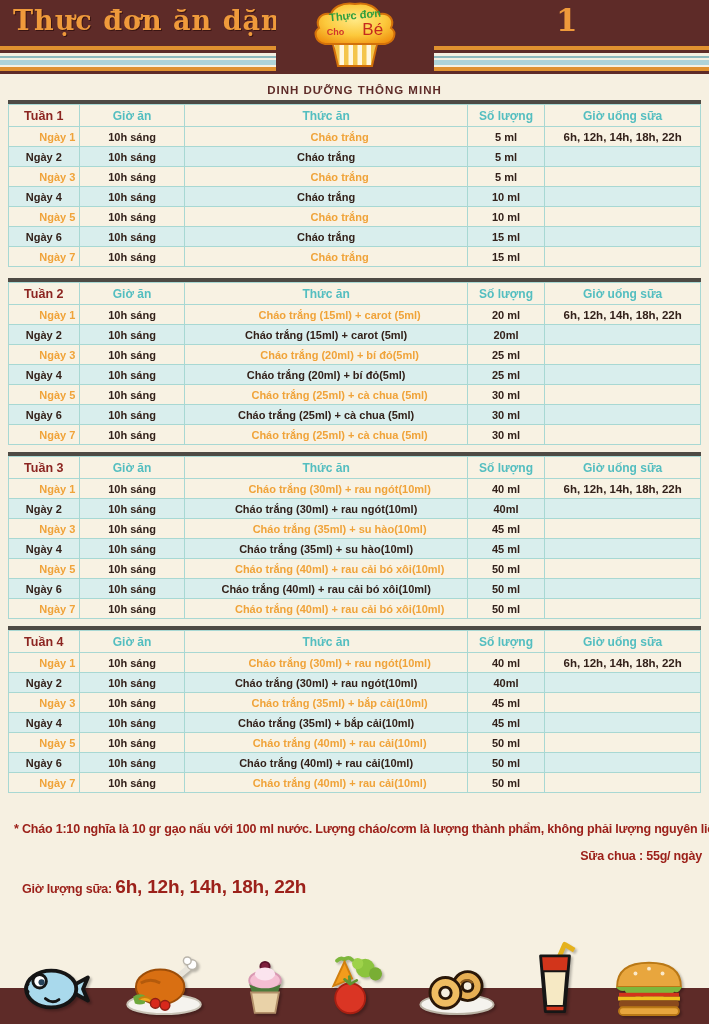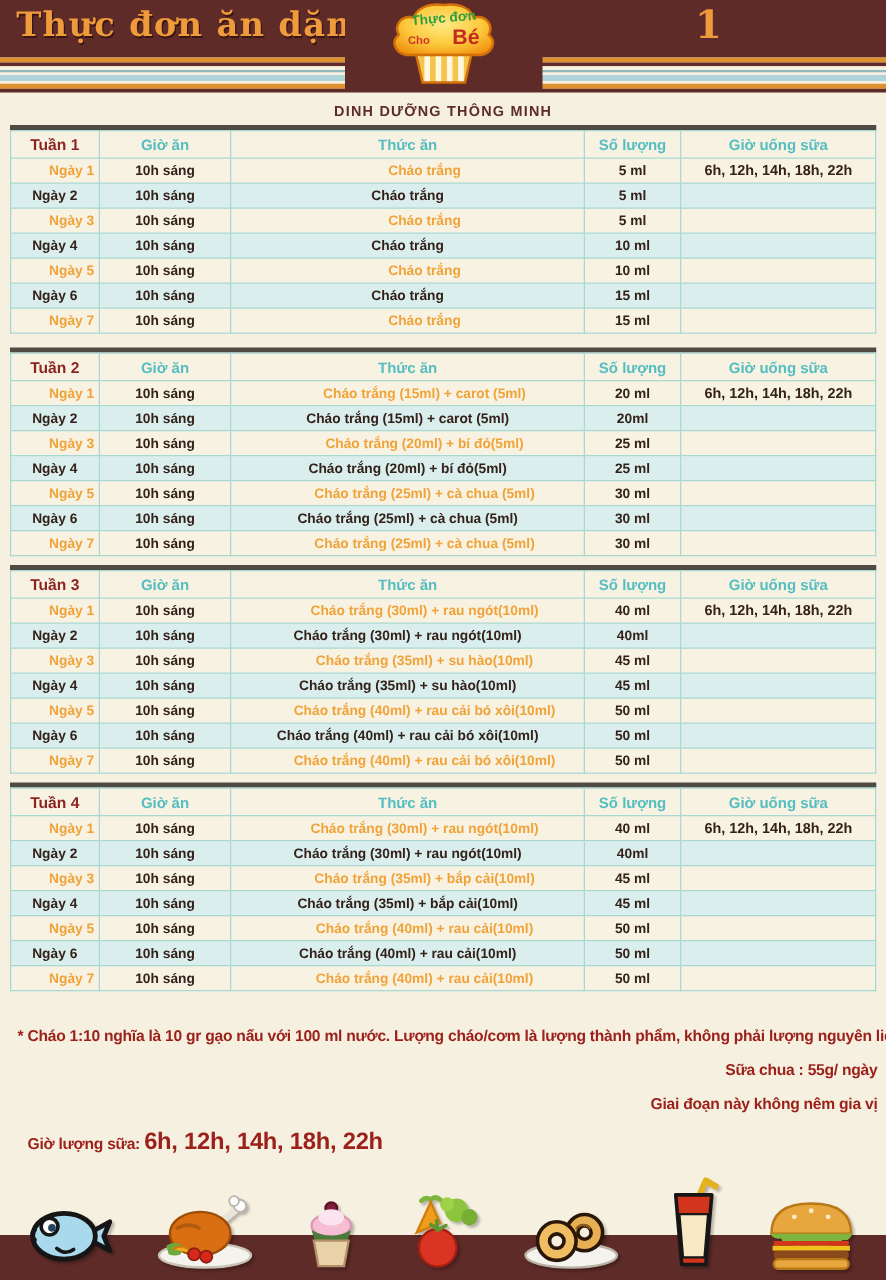--- a/index.html
+++ b/index.html
@@ -30,21 +30,21 @@
   .s6{height:5px;background:var(--stripe-blue,#aed3d8);}
   .s7{height:2px;background:var(--cream,#f6f0e1);}
   .s8{height:4px;background:var(--orange,#e0912f);}
   .s9{height:3px;background:var(--maroon,#5e2b28);}
   .logo-block{position:absolute;left:276px;top:0;width:158px;height:72px;
       background:var(--maroon,#5e2b28);display:flex;justify-content:center;}
   .cupcake-wrap{position:relative;width:112px;height:78px;}
   .logo-text{position:absolute;left:0;top:10px;width:112px;text-align:center;line-height:1;}
   .logo-top{display:block;color:#2e9e3e;font-size:11px;font-weight:bold;transform:rotate(-5deg);}
   .logo-cho{color:#d0342c;font-size:9px;font-weight:bold;margin-right:18px;}
-  .logo-be{color:#c52a1e;font-size:17px;font-weight:bold;}
+  .logo-be{color:#c52a1e;font-size:17px;font-weight:normal;}
   .tagline{position:absolute;top:84px;left:0;width:709px;text-align:center;
       color:var(--maroon,#5e2b28);font-weight:bold;font-size:11.5px;letter-spacing:1px;}
 
   
   .week{position:absolute;left:8px;width:693px;}
   .topbar{height:4px;background:var(--bar-gray,#4e4a44);}
   .week table{width:100%;border-collapse:collapse;table-layout:fixed;}
   .week th,.week td{border:1px solid var(--teal-border,#a8d8d3);text-align:center;
       padding:0;font-weight:bold;overflow:hidden;white-space:nowrap;}
   .week th{height:21px;background:var(--row-cream,#f8f2e3);
@@ -407,21 +407,20 @@
               <td class="c-milk"></td>
             </tr>
           </tbody>
       </table>
     </div>
   </div>
 
   <div class="notes">
     <div class="note">* Cháo 1:10 nghĩa là 10 gr gạo nấu với 100 ml nước. Lượng cháo/cơm là lượng thành phẩm, không phải lượng nguyên liệu.</div>
     <div class="note indent">Sữa chua : 55g/ ngày</div>
-    <div class="note indent">Giai đoạn này không nêm gia vị</div>
     <div class="note milk-note">
       <span>Giờ lượng sữa:</span>
       <span class="milk-times">6h, 12h, 14h, 18h, 22h</span>
     </div>
   </div>
 
   <div class="bottom-band"></div>
   <div class="food-icons" id="food-icons">
       <span class="food-icon"><svg width="70" height="54" viewBox="0 0 72 56">
           <path d="M46 28 L68 16 L63 28 L68 40 Z" fill="#a9d9ec" stroke="#151515" stroke-width="4" stroke-linejoin="round"></path>

